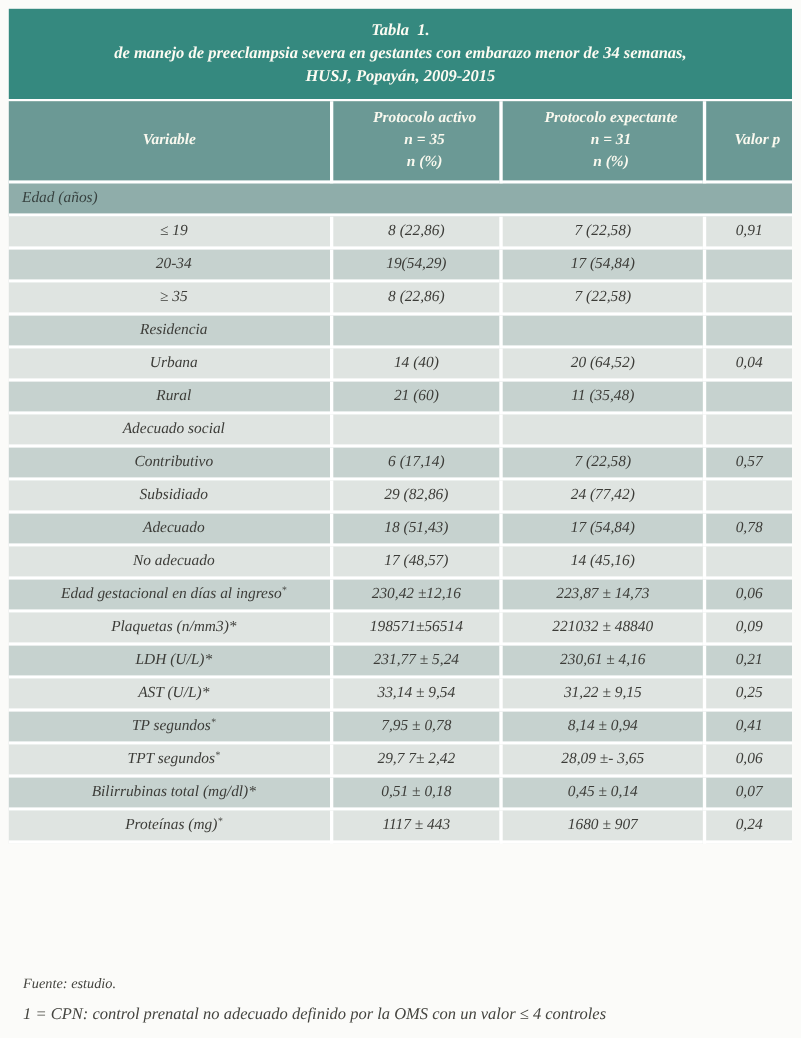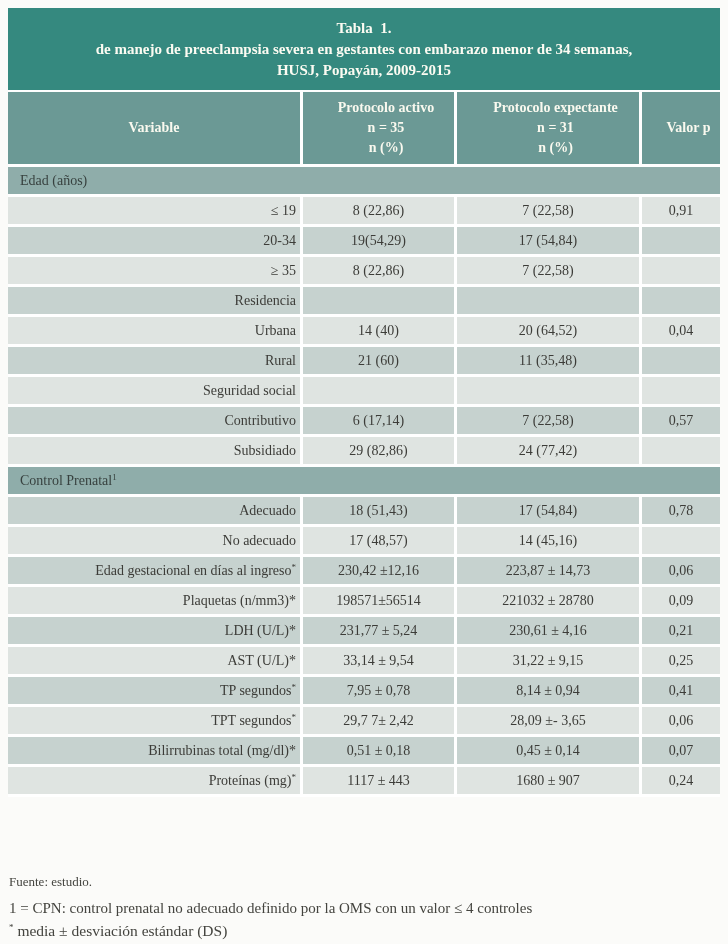--- a/index.html
+++ b/index.html
@@ -3,21 +3,21 @@
 <meta charset="utf-8">
 <style>
   html,body{margin:0;padding:0;}
   body{
     width:728px;height:944px;
     font-family:"Liberation Serif","DejaVu Serif",serif;
     background:#fbfbf9;
     position:relative;
     overflow:hidden;
   }
-  .page{position:absolute;left:0;top:0;width:728px;height:944px;background:var(--c-page,#fbfbf9);}
+  .page{position:absolute;left:0;top:0;width:728px;height:944px;background:var(--c-page,#fbfbf9);font-style:italic;}
   .table-wrap{position:absolute;left:8px;top:8px;width:712px;}
   .title-block{
     background:var(--c-title,#35897f);
     color:#fcfbf2;
     text-align:center;
     font-weight:bold;
     font-size:15px;
     line-height:21px;
     padding:10px 28px 9px 28px;
   }
@@ -44,40 +44,40 @@
   thead th + th{border-left:3px solid #fff;padding-left:19px;}
   tbody td{
     font-size:14px;
     color:var(--c-text,#3c3c38);
     height:27px;
     border-bottom:3px solid #fff;
     padding:0 4px;
     vertical-align:middle;
   }
   tbody tr.data-row td + td{border-left:3px solid #fff;}
-  tbody td.label{text-align:right;padding-left:12px;}
+  tbody td.label{text-align:center;padding-left:12px;}
   tbody td.val{text-align:center;}
   tr.light td{background:var(--c-light,#dfe4e1);}
   tr.dark td{background:var(--c-dark,#c6d2cf);}
   tr.section td{
     background:var(--c-section,#8fadaa);
     text-align:left;
     padding-left:12px;
     color:#37413f;
     margin-top:34px;
   }
   sup.mark{
     font-size:9px;
     line-height:0;
     vertical-align:baseline;
     position:relative;
     top:-5px;
   }
   .footnotes{position:absolute;left:9px;top:874px;width:710px;color:#44443f;}
-  .footnotes p{margin:0;}
+  .footnotes p{margin:12px;}
   .fn-source{font-size:13px;margin-bottom:10px !important;}
   .fn-cpn{font-size:15px;margin-bottom:5px !important;}
   .fn-mean{font-size:15.5px;}
   .fn-mean sup.mark{top:-6px;}
 </style>
 </head>
 <body style="--c-page: #fbfbf9; --c-title: #35897f; --c-header: #6b9995; --c-section: #8fadaa; --c-light: #dfe4e1; --c-dark: #c6d2cf; --c-text: #3c3c38;">
 
 <div class="page">
   <div class="table-wrap">
@@ -147,40 +147,37 @@
             <td class="val">20 (64,52)</td>
             <td class="val">0,04</td>
           </tr>
           <tr class="data-row dark">
             <td class="label"><span>Rural</span></td>
             <td class="val">21 (60)</td>
             <td class="val">11 (35,48)</td>
             <td class="val"></td>
           </tr>
           <tr class="data-row light">
-            <td class="label"><span>Seguridad social</span></td>
+            <td class="label"><span>Adecuado social</span></td>
             <td class="val"></td>
             <td class="val"></td>
             <td class="val"></td>
           </tr>
           <tr class="data-row dark">
             <td class="label"><span>Contributivo</span></td>
             <td class="val">6 (17,14)</td>
             <td class="val">7 (22,58)</td>
             <td class="val">0,57</td>
           </tr>
           <tr class="data-row light">
             <td class="label"><span>Subsidiado</span></td>
             <td class="val">29 (82,86)</td>
             <td class="val">24 (77,42)</td>
             <td class="val"></td>
           </tr>
-          <tr class="section">
-            <td colspan="4" class="label"><span>Control Prenatal</span><sup class="mark">1</sup></td>
-          </tr>
           <tr class="data-row dark">
             <td class="label"><span>Adecuado</span></td>
             <td class="val">18 (51,43)</td>
             <td class="val">17 (54,84)</td>
             <td class="val">0,78</td>
           </tr>
           <tr class="data-row light">
             <td class="label"><span>No adecuado</span></td>
             <td class="val">17 (48,57)</td>
             <td class="val">14 (45,16)</td>
@@ -188,21 +185,21 @@
           </tr>
           <tr class="data-row dark">
             <td class="label"><span>Edad gestacional en días al ingreso</span><sup class="mark">*</sup></td>
             <td class="val">230,42 ±12,16</td>
             <td class="val">223,87 ± 14,73</td>
             <td class="val">0,06</td>
           </tr>
           <tr class="data-row light">
             <td class="label"><span>Plaquetas (n/mm3)*</span></td>
             <td class="val">198571±56514</td>
-            <td class="val">221032 ± 28780</td>
+            <td class="val">221032 ± 48840</td>
             <td class="val">0,09</td>
           </tr>
           <tr class="data-row dark">
             <td class="label"><span>LDH (U/L)*</span></td>
             <td class="val">231,77 ± 5,24</td>
             <td class="val">230,61 ± 4,16</td>
             <td class="val">0,21</td>
           </tr>
           <tr class="data-row light">
             <td class="label"><span>AST (U/L)*</span></td>

